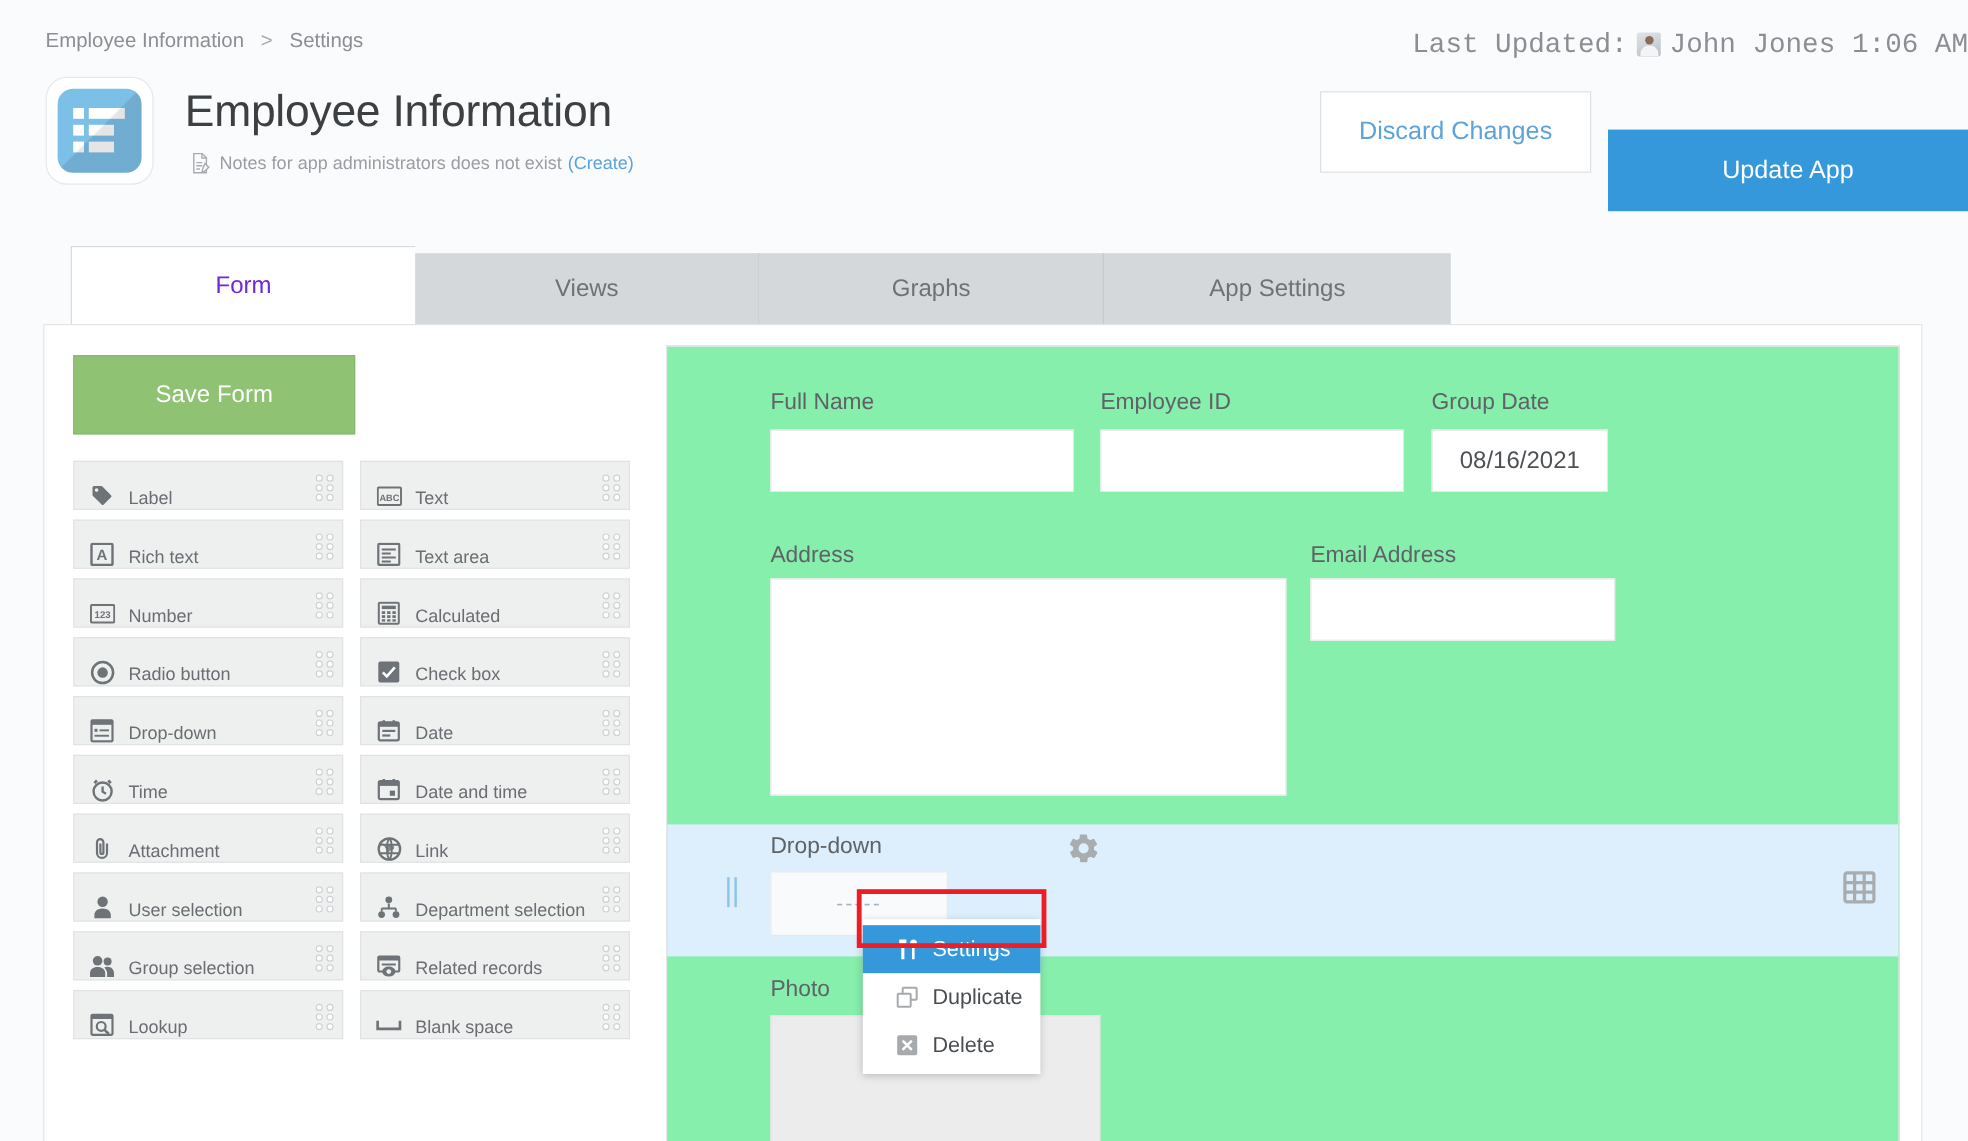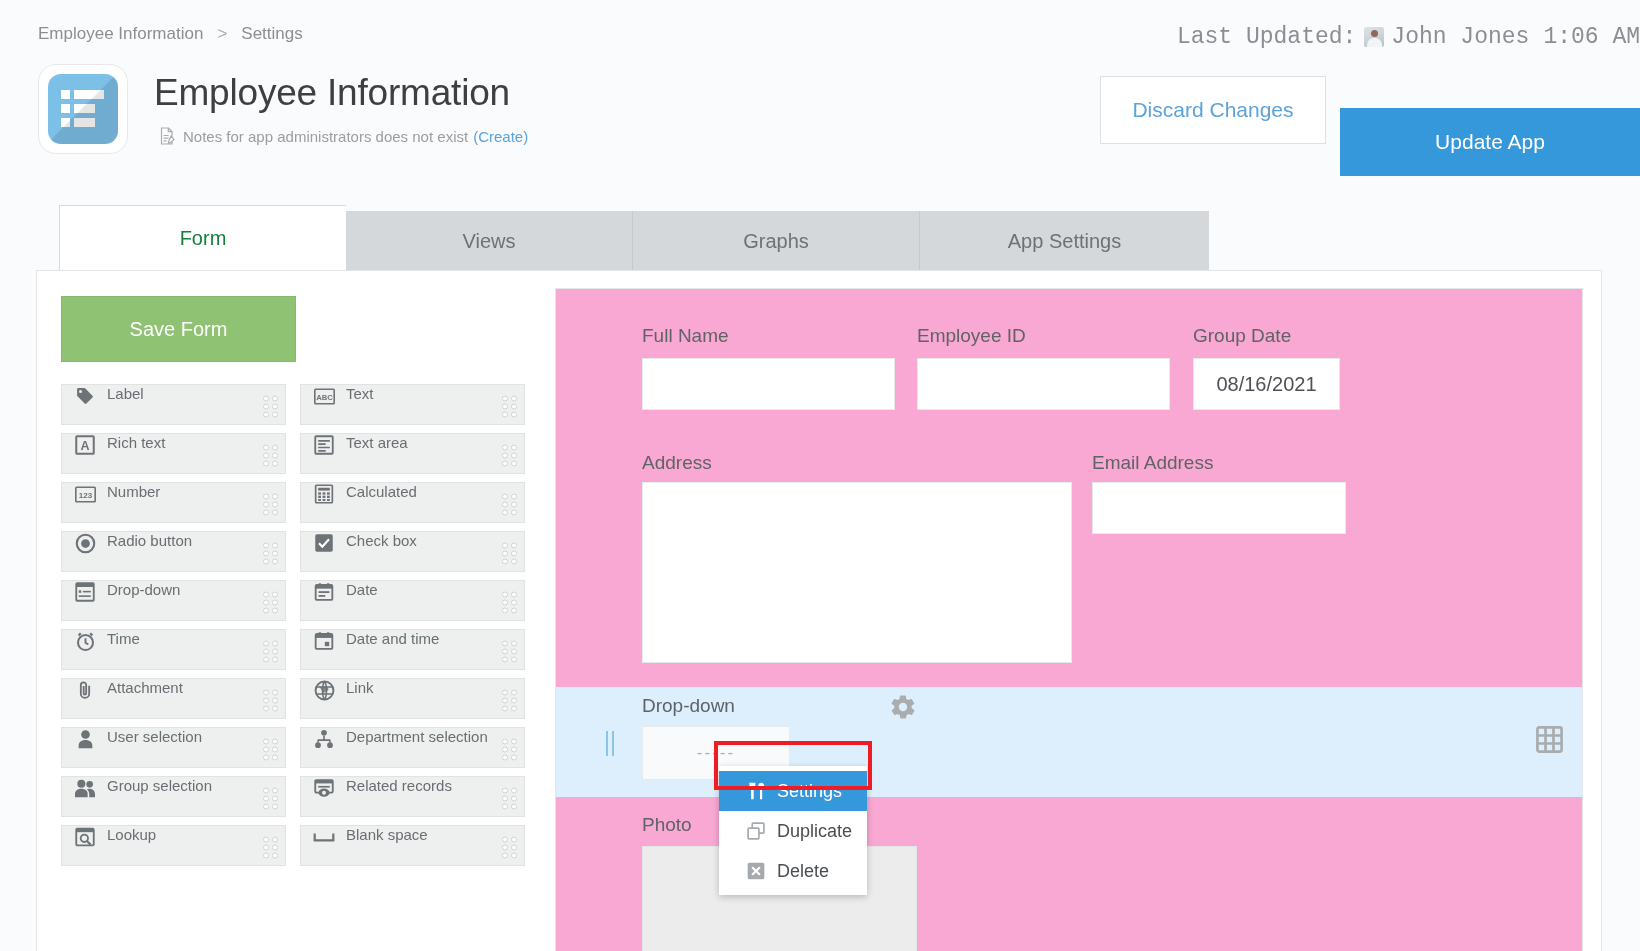--- a/index.html
+++ b/index.html
@@ -105,21 +105,21 @@
   #tabs {
     position: absolute; left: 59px; top: 205px;
     display: flex; align-items: flex-end; height: 66px;
   }
   .tab {
     height: 60px; display: flex; align-items: center; justify-content: center;
     font-size: 20px; color: #6e7276; background: #d4d8da;
     border-right: 1px solid #c6cacc; cursor: pointer;
   }
   .tab.active {
-    background: #fff; color: #15803d; height: 66px;
+    background: #fff; color: #6d28d9; height: 66px;
     border: 1px solid #d8dbdd; border-bottom: none; border-right: none;
   }
   .tab.w1 { width: 287px; }
   .tab.w2 { width: 287px; }
   .tab.w3 { width: 287px; }
   .tab.w4 { width: 289px; border-right: none; }
 
   
   #workspace {
     position: absolute; left: 36px; top: 270px;
@@ -136,21 +136,21 @@
     border: 1px solid #86b86c; cursor: pointer;
   }
   #palette {
     position: absolute; left: 24px; top: 113px;
     width: 465px;
     display: flex; flex-wrap: wrap; gap: 0 14px;
   }
   .pal-item {
     width: 225px; height: 41px; margin-bottom: 8px;
     background: #eeefef; border: 1px solid #e1e3e3;
-    display: flex; align-items: flex-start; position: relative; cursor: grab;
+    display: flex; align-items: flex-end; position: relative; cursor: grab;
   }
   .pal-item .pal-ico {
     width: 22px; height: 22px; margin-left: 12px; margin-right: 11px;
     flex: none; display: flex; align-items: center; justify-content: center;
     color: #6e7377;
   }
   .pal-item .pal-ico svg { display: block; }
   .pal-item .pal-label { font-size: 15px; color: #6a6e72; white-space: nowrap; }
   .pal-item .grip {
     position: absolute; right: 9px; top: 50%; transform: translateY(-50%);
@@ -161,21 +161,21 @@
   .pal-item .grip i {
     width: 4px; height: 4px; border-radius: 50%;
     background: #fff; border: 1px solid #cfd2d4; box-sizing: content-box;
     display: block;
   }
 
   
   #canvas {
     position: absolute; left: 518px; top: 17px;
     width: 1028px; height: 664px;
-    background: #f9a8d4; border: 1px solid #e4e7e9; border-bottom: none;
+    background: #86efac; border: 1px solid #e4e7e9; border-bottom: none;
     overflow: hidden;
   }
   .frow { position: absolute; left: 0; width: 100%; }
   .fld-label { font-size: 19px; color: #5f6367; white-space: nowrap; }
   .fld-input {
     background: #fff; border: 1px solid #e7eaec;
   }
 
   
   #r1 { top: 36px; height: 98px; }

